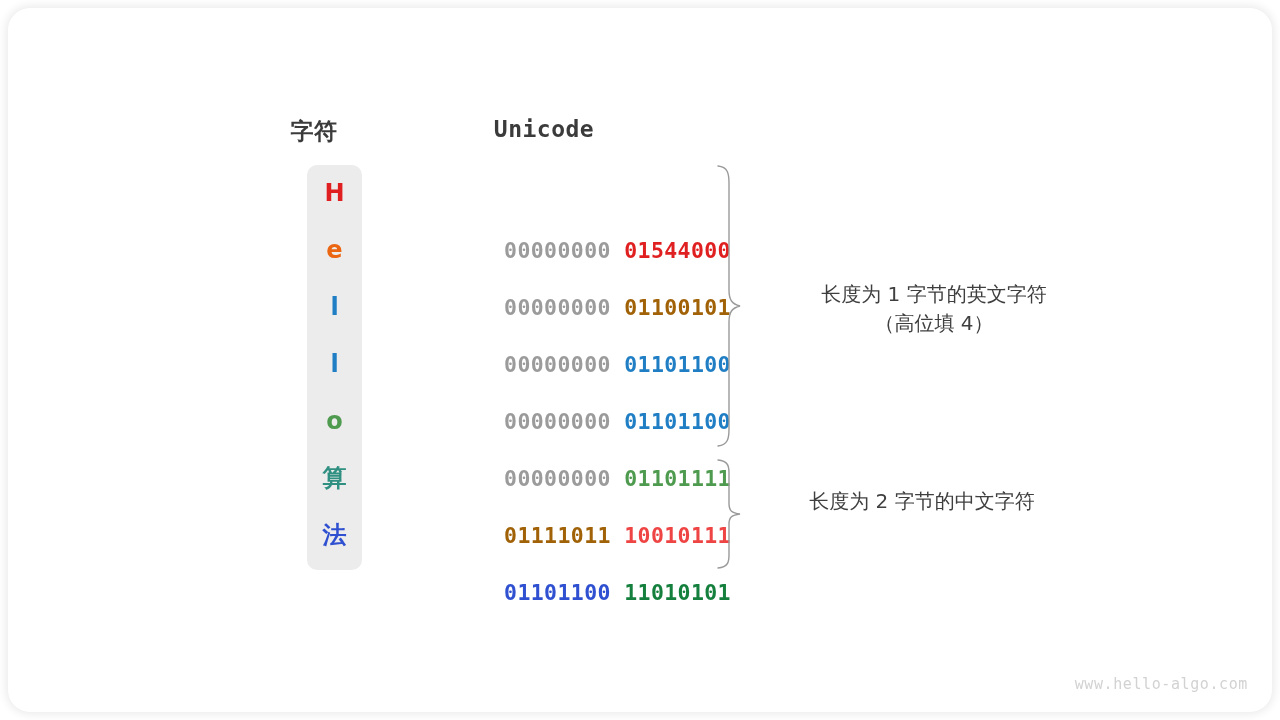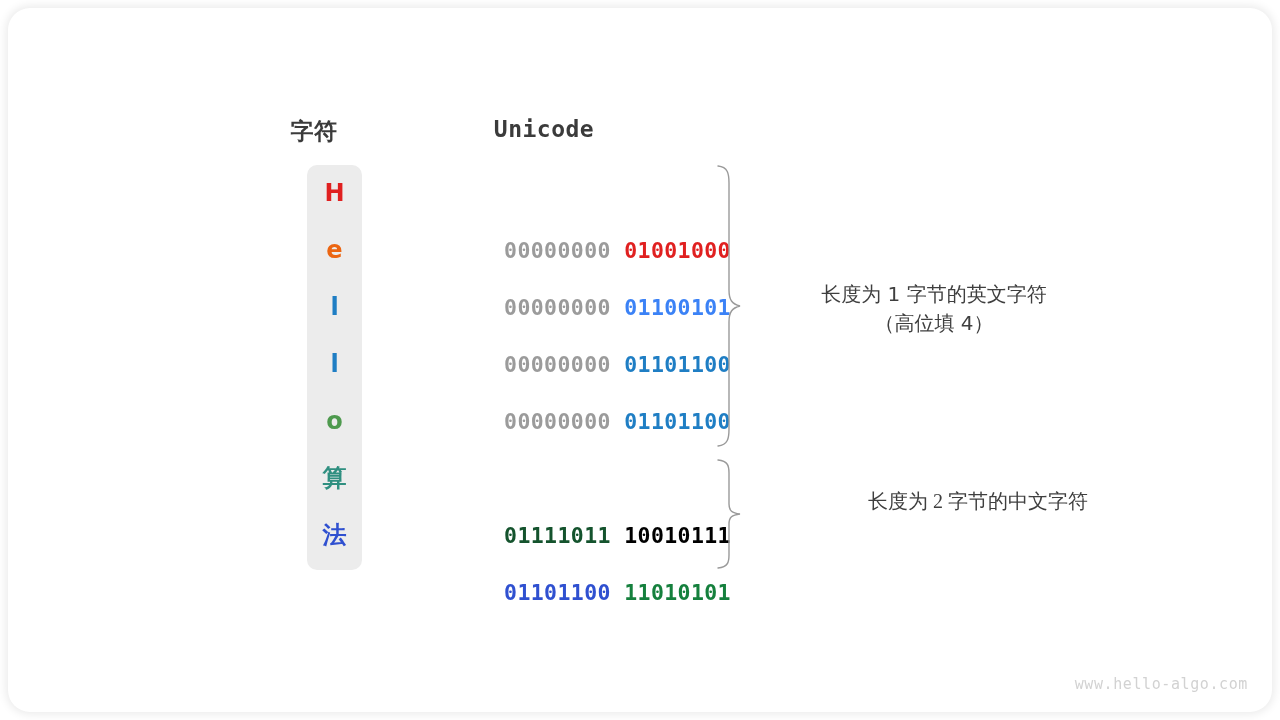--- a/index.html
+++ b/index.html
@@ -112,24 +112,23 @@
     text-align: center;
     line-height: 1.45;
     white-space: pre-line;
   }
   #annotation-1 {
     left: 756px;
     top: 272px;
     width: 340px;
   }
   #annotation-2 {
-    left: 800px;
+    left: 744px;
     top: 479px;
     width: 340px;
-    font-family: Liberation Serif, serif;
   }
 
   
   #watermark {
     position: absolute;
     right: 24px;
     bottom: 19px;
     font-family: "DejaVu Sans Mono", "Liberation Mono", monospace;
     font-size: 15px;
     color: #d2d2d2;
@@ -151,33 +150,36 @@
 
     <div class="char-cell" style="top: 157px; color: rgb(224, 32, 32);">H</div>
     <div class="char-cell" style="top: 214px; color: rgb(236, 101, 17);">e</div>
     <div class="char-cell" style="top: 271px; color: rgb(31, 126, 196);">l</div>
     <div class="char-cell" style="top: 328px; color: rgb(31, 126, 196);">l</div>
     <div class="char-cell" style="top: 385px; color: rgb(78, 154, 78);">o</div>
     <div class="char-cell" style="top: 442px; color: rgb(47, 143, 128);">算</div>
     <div class="char-cell" style="top: 499px; color: rgb(47, 80, 208);">法</div>
 
     <div class="bits-cell" style="top:157px">
-      <span class="bits-high" style="color: rgb(155, 155, 155);">00000000</span><span> </span><span class="bits-low" style="color: rgb(224, 32, 32);">01001000</span>
+      <span class="bits-high" style="color: rgb(155, 155, 155);">00000000</span><span> </span><span class="bits-low" style="color: rgb(224, 32, 32);">01544000</span>
     </div>
     <div class="bits-cell" style="top:214px">
-      <span class="bits-high" style="color: rgb(155, 155, 155);">00000000</span><span> </span><span class="bits-low" style="color: #3b82f6;">01100101</span>
+      <span class="bits-high" style="color: rgb(155, 155, 155);">00000000</span><span> </span><span class="bits-low" style="color: #a16207;">01100101</span>
     </div>
     <div class="bits-cell" style="top:271px">
       <span class="bits-high" style="color: rgb(155, 155, 155);">00000000</span><span> </span><span class="bits-low" style="color: rgb(31, 126, 196);">01101100</span>
     </div>
     <div class="bits-cell" style="top:328px">
       <span class="bits-high" style="color: rgb(155, 155, 155);">00000000</span><span> </span><span class="bits-low" style="color: rgb(31, 126, 196);">01101100</span>
     </div>
+    <div class="bits-cell" style="top:385px">
+      <span class="bits-high" style="color: rgb(155, 155, 155);">00000000</span><span> </span><span class="bits-low" style="color: rgb(78, 154, 78);">01101111</span>
+    </div>
     <div class="bits-cell" style="top:442px">
-      <span class="bits-high" style="color: #14532d;">01111011</span><span> </span><span class="bits-low" style="color: #000000;">10010111</span>
+      <span class="bits-high" style="color: #a16207;">01111011</span><span> </span><span class="bits-low" style="color: #ef4444;">10010111</span>
     </div>
     <div class="bits-cell" style="top:499px">
       <span class="bits-high" style="color: rgb(47, 80, 208);">01101100</span><span> </span><span class="bits-low" style="color: #15803d;">11010101</span>
     </div>
 
     <svg class="brace-svg" style="left:706px; top:156px; width:34px; height:284px" viewBox="0 0 34 284">
       <path d="M4,2
                C 14,3 15,10 15,19
                L 15,126
                C 15,136 18,140 26,142

